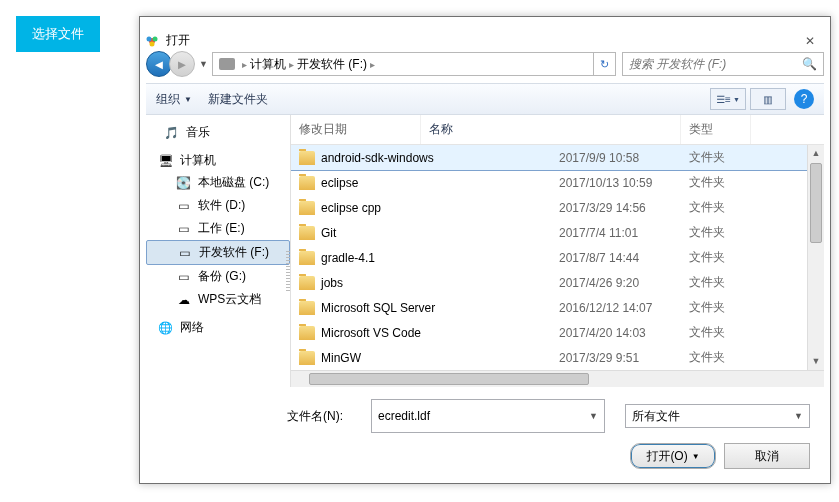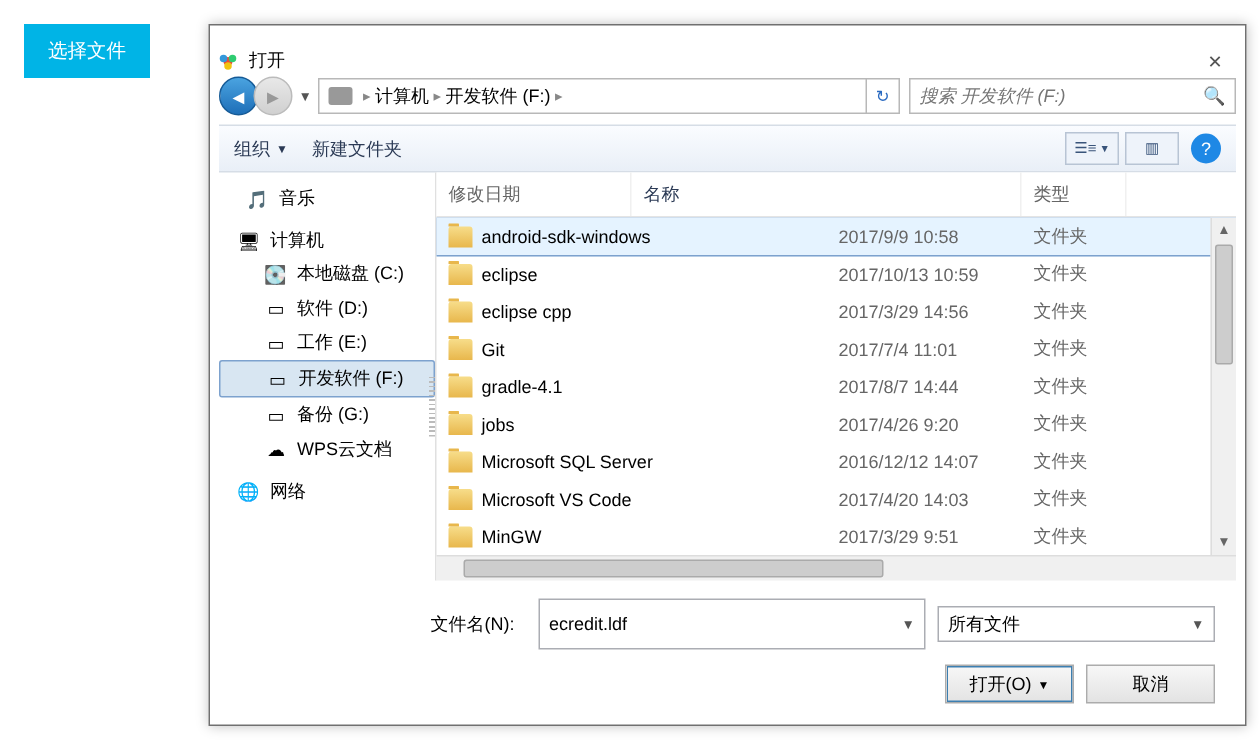--- a/index.html
+++ b/index.html
@@ -16,21 +16,21 @@
 
 .nav { height: 30px; margin: 0 6px 4px 6px; display: flex; align-items: center; gap: 0; }
 .nav-back, .nav-fwd { width: 26px; height: 26px; border-radius: 50%; display: flex; align-items: center; justify-content: center; color: #fff; font-size: 13px; }
 .nav-back { background: linear-gradient(#4aa3e0,#1e6fb8); border:1px solid #155a96; cursor:pointer; }
 .nav-fwd { background: linear-gradient(#e8e8e8,#d0d0d0); border:1px solid #bbb; color:#999; margin-left:-3px; }
 .nav-drop { font-size:9px; color:#555; margin:0 4px; cursor:pointer; }
 .breadcrumb { flex:1; height:24px; border:1px solid #b8b8b8; display:flex; align-items:center; font-size:12px; background:#fff; padding:0 2px; }
 .bc-icon { width:16px; height:12px; background:#999; margin:0 4px; border-radius:2px; }
 .bc-arrow { color:#888; font-size:10px; margin:0 3px; }
 .refresh { width:22px; height:24px; border:1px solid #b8b8b8; border-left:none; display:flex; align-items:center; justify-content:center; font-size:11px; color:#2a6ac0; cursor:pointer; }
-.searchbox { width:218px; height:24px; border:1px solid #b8b8b8; margin-left:6px; display:flex; align-items:center; padding:0 6px; position:relative; }
+.searchbox { width:202px; height:24px; border:1px solid #b8b8b8; margin-left:6px; display:flex; align-items:center; padding:0 6px; position:relative; }
 .searchbox input { border:none; outline:none; width:100%; font-size:12px; font-style:italic; color:#888; }
 .searchbox .sicon { position:absolute; right:6px; color:#666; font-size:12px; }
 
 .toolbar { height:32px; background:linear-gradient(#fafcff,#e9eff7); border-top:1px solid #d6dde6; border-bottom:1px solid #d6dde6; display:flex; align-items:center; padding:0 10px; margin:0 6px; }
 .toolbar .tb-item { font-size:12px; color:#2b3a55; display:flex; align-items:center; gap:4px; margin-right:16px; cursor:pointer; }
 .toolbar .spacer { flex:1; }
 .toolbar .view-btn { border:1px solid #b8c4d4; background:#eef3fa; width:36px; height:22px; display:flex; align-items:center; justify-content:center; font-size:10px; color:#39547a; margin-left:4px; cursor:pointer; }
 .toolbar .help { width:20px; height:20px; border-radius:50%; background:#1e88e5; color:#fff; font-size:12px; display:flex; align-items:center; justify-content:center; margin-left:8px; cursor:pointer; }
 
 .body { flex:1; display:flex; margin:0 6px; min-height:0; }
@@ -54,29 +54,29 @@
 .c-type { width:70px; color:#666; }
 .fico { width:16px; height:14px; background:linear-gradient(#f7dd8a,#e8b74c); border-radius:2px 2px 0 0; position:relative; }
 .fico:before { content:""; position:absolute; top:-3px; left:0; width:7px; height:3px; background:#e8b74c; border-radius:2px 2px 0 0; }
 .vscroll { position:absolute; right:0; top:0; bottom:0; width:17px; background:#f0f0f0; border-left:1px solid #ddd; }
 .vscroll .thumb { position:absolute; left:2px; right:2px; top:18px; height:80px; background:#cdcdcd; border:1px solid #aaa; border-radius:2px; }
 .vscroll .arrow { position:absolute; left:0; right:0; height:17px; text-align:center; font-size:9px; color:#666; line-height:17px; }
 .hscroll { height:17px; background:#f0f0f0; border-top:1px solid #ddd; position:relative; }
 .hscroll .thumb { position:absolute; top:2px; bottom:2px; left:18px; width:280px; background:#cdcdcd; border:1px solid #aaa; border-radius:2px; }
 
 .footer { padding:12px 14px 14px 0; display:flex; flex-direction:column; gap:10px; margin:0 6px; }
-.frow { display:flex; align-items:center; gap:8px; }
+.frow { display:flex; align-items:center; gap:20px; }
 .frow .lbl { width:205px; text-align:right; font-size:12px; padding-right:8px; }
 .fname-field { flex:1; height:24px; border:1px solid #abadb3; display:flex; align-items:center; padding:16px 6px; position:relative; }
 .fname-field input { border:none; outline:none; width:100%; font-size:12px; }
 .filter { width:185px; height:24px; border:1px solid #abadb3; display:flex; align-items:center; padding:0 6px; font-size:12px; position:relative; }
 .dd-arrow { position:absolute; right:6px; font-size:9px; color:#555; }
 .btns { display:flex; gap:8px; justify-content:flex-end; }
 .dlg-btn { width:86px; height:26px; border:1px solid #acacac; background:linear-gradient(#f7f7f7,#e3e3e3); font-size:12px; display:flex; align-items:center; justify-content:center; cursor:pointer; position:relative; }
-.dlg-btn.primary { box-shadow:inset 0 0 0 1px #3c7fb1; }
+.dlg-btn.primary { box-shadow:inset 0 0 0 1px #3c7fb1;border-radius:10px; }
 .dlg-btn .dd { font-size:8px; margin-left:4px; }
 </style>
 </head>
 <body>
 
 <button class="select-btn">选择文件</button>
 
 <div class="dialog">
 
   <div class="titlebar">

